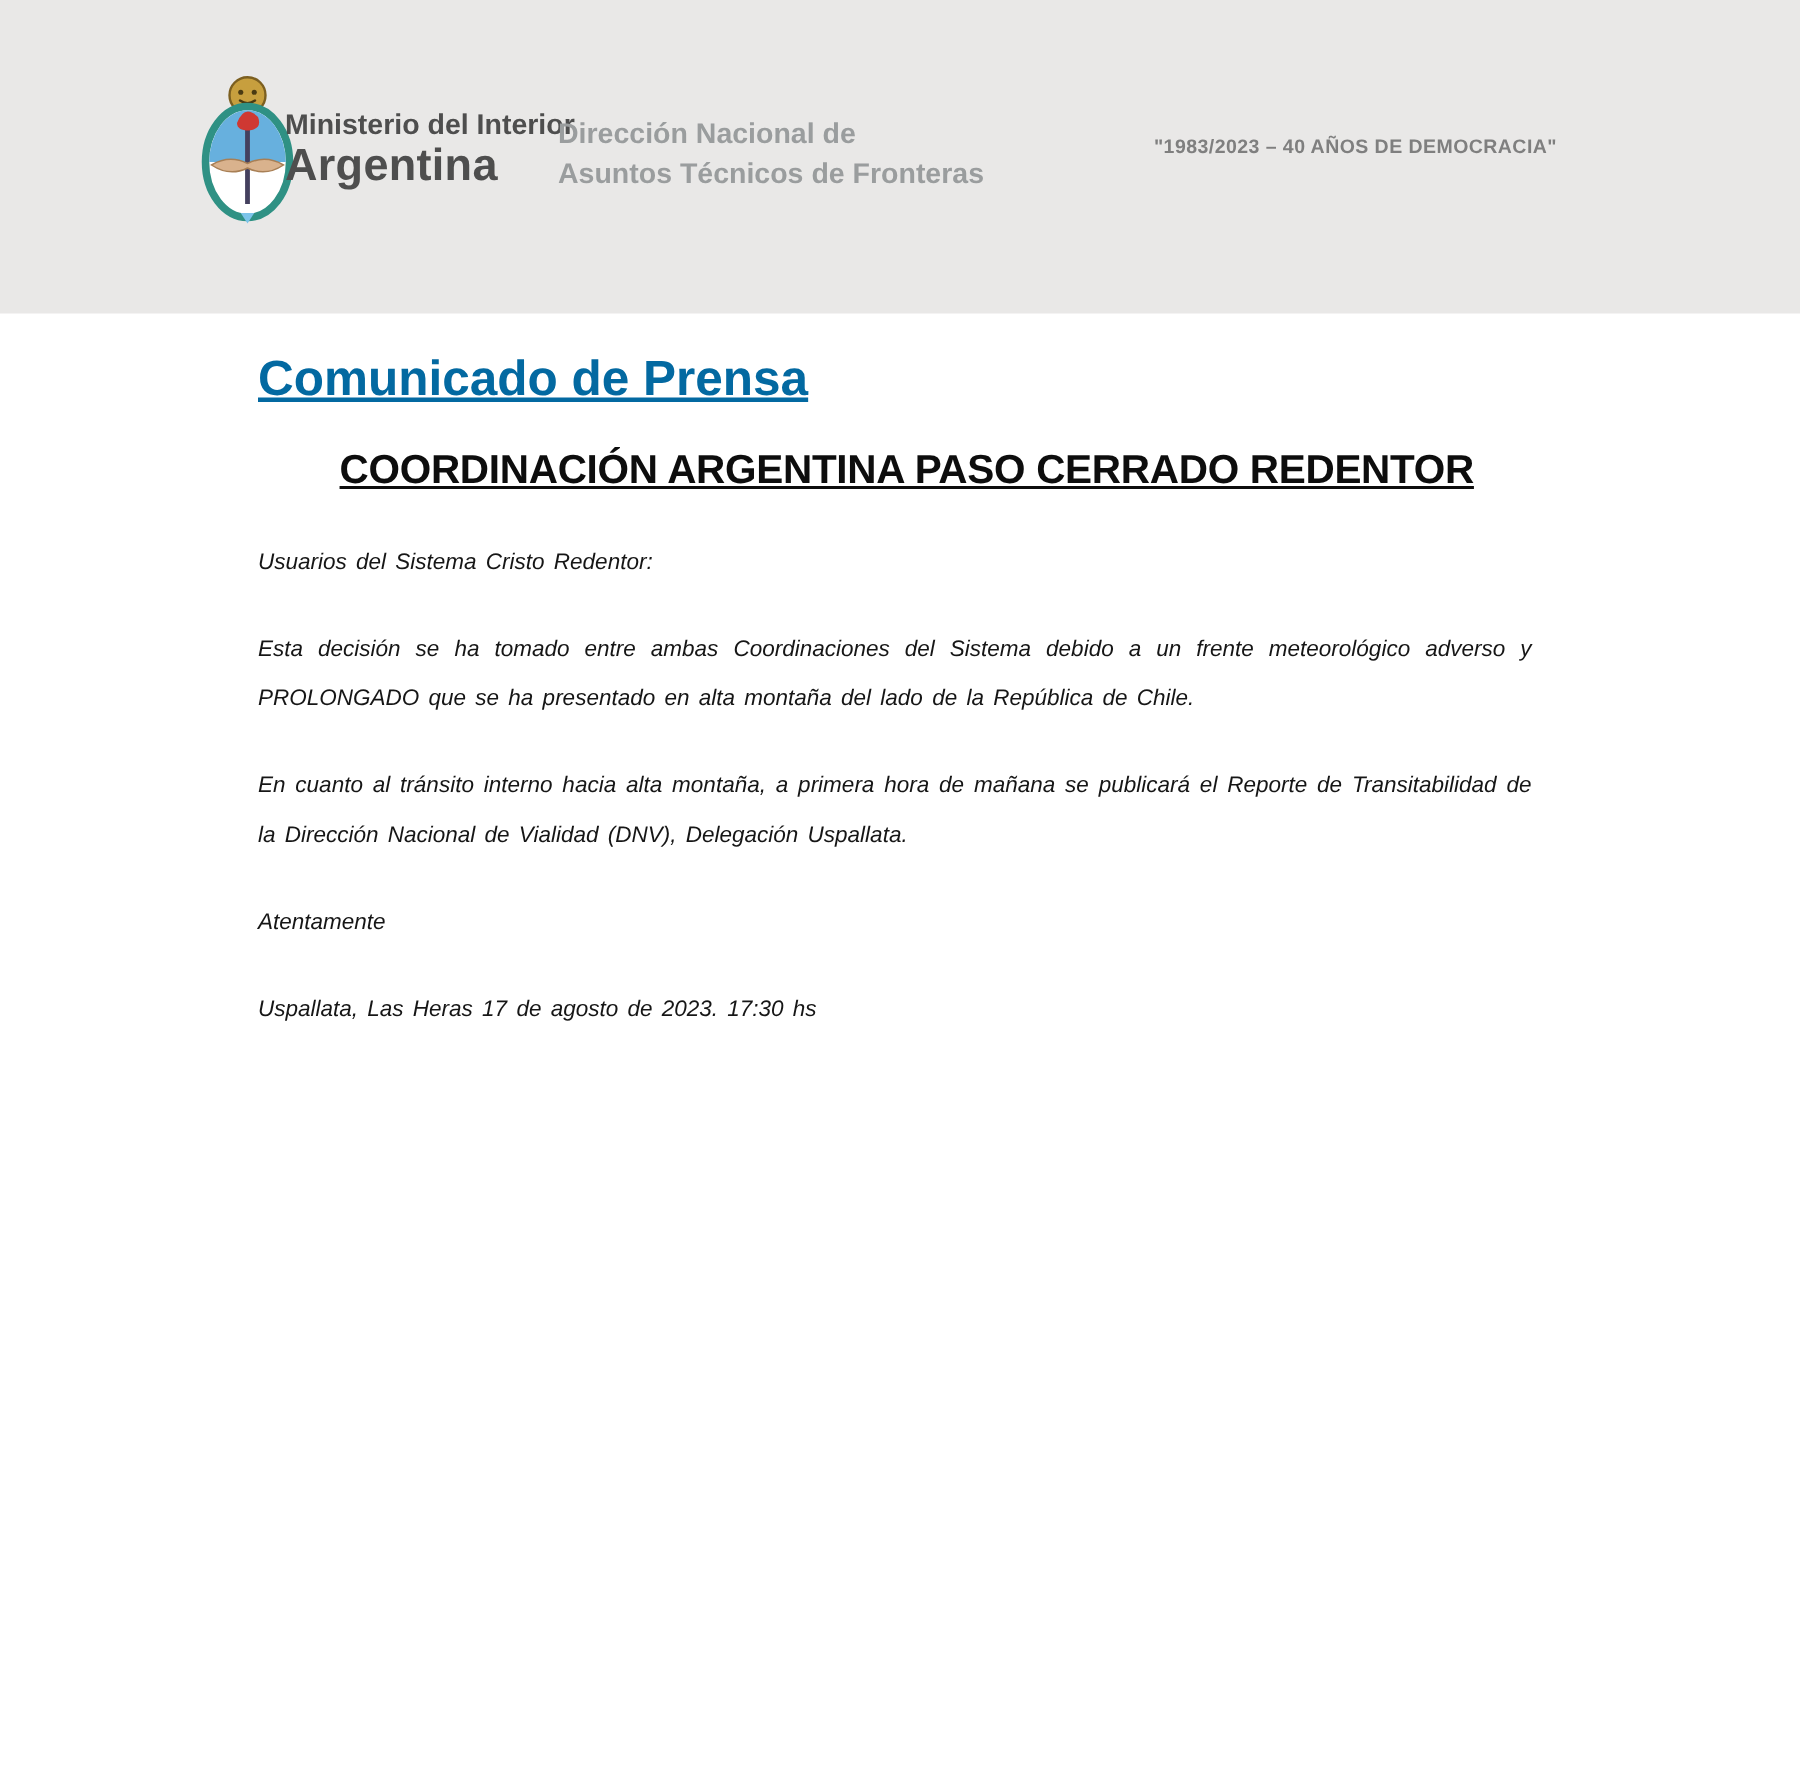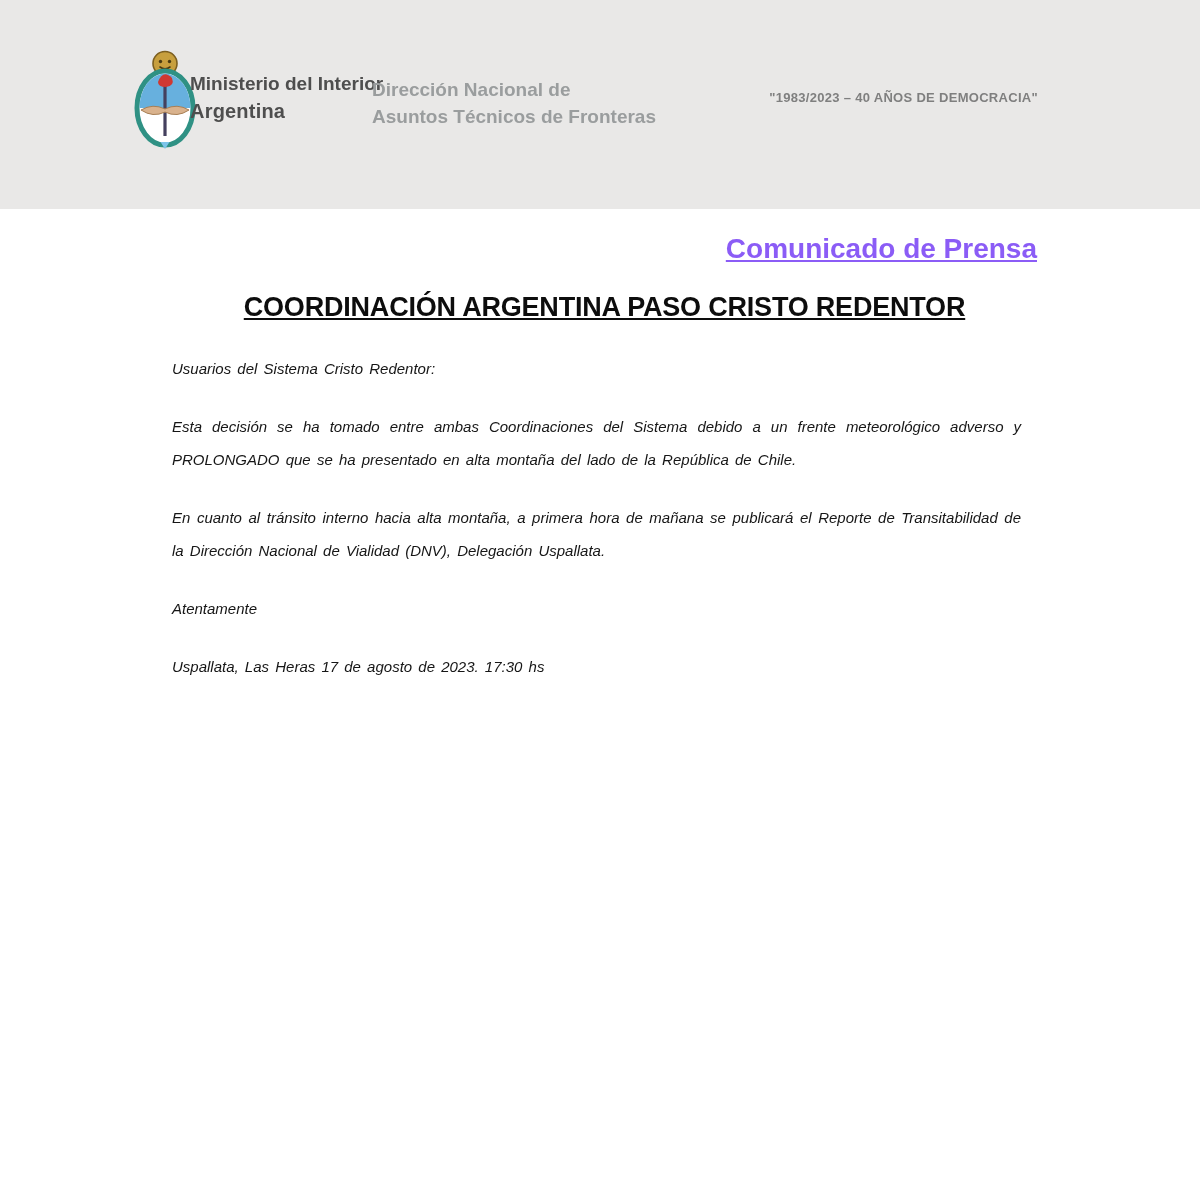--- a/index.html
+++ b/index.html
@@ -18,40 +18,40 @@
   }
   .logo {
     position: absolute; left: 128px; top: 48px;
     width: 74px; height: 102px;
   }
   .ministry {
     position: absolute; left: 190px; top: 72px;
     color: #4e4e4e;
   }
   .ministry .line1 { font-size: 19px; font-weight: bold; line-height: 24px; }
-  .ministry .line2 { font-size: 20px; font-weight: bold; line-height: 30px; letter-spacing: 0.2px; }
+  .ministry .line2 { font-size: 30px; font-weight: bold; line-height: 30px; letter-spacing: 0.2px; }
   .department {
     position: absolute; left: 372px; top: 76px;
     color: #9a9d9e; font-size: 19px; font-weight: bold; line-height: 27px;
   }
   .motto {
     position: absolute; top: 90px; right: 162px;
     color: #7f7f7f; font-size: 13px; font-weight: bold; letter-spacing: 0.3px;
   }
   
   .doc {
     padding: 12px 163px 0 172px;
     color: #161616;
   }
   .doc-title {
     margin: 12px 0 0 0;
-    text-align: right;
-    font-size: 28px; font-weight: bold;
+    text-align: left;
+    font-size: 33px; font-weight: bold;
     text-decoration: underline;
-    color: #8b5cf6;
+    color: #0369a1;
   }
   .doc-subtitle {
     margin: 27px 0 0 0;
     text-align: center;
     font-size: 27px; font-weight: bold;
     text-decoration: underline;
     letter-spacing: -0.2px;
     color: #0d0d0d;
   }
   .doc p {
@@ -107,21 +107,21 @@
     <div>Asuntos Técnicos de Fronteras</div>
   </div>
 
   <div class="motto">"1983/2023 – 40 AÑOS DE DEMOCRACIA"</div>
 </div>
 
 <div class="doc">
 
   <h1 class="doc-title">Comunicado de Prensa</h1>
 
-  <h2 class="doc-subtitle">COORDINACIÓN ARGENTINA PASO CRISTO REDENTOR</h2>
+  <h2 class="doc-subtitle">COORDINACIÓN ARGENTINA PASO CERRADO REDENTOR</h2>
 
   <p class="first">Usuarios del Sistema Cristo Redentor:</p>
 
 
   <p>Esta decisión se ha tomado entre ambas Coordinaciones del Sistema debido a un frente meteorológico adverso y PROLONGADO que se ha presentado en alta montaña del lado de la República de Chile.</p>
 
   <p>En cuanto al tránsito interno hacia alta montaña, a primera hora de mañana se publicará el Reporte de Transitabilidad de la Dirección Nacional de Vialidad (DNV), Delegación Uspallata.</p>
 
 
   <p>Atentamente</p>

